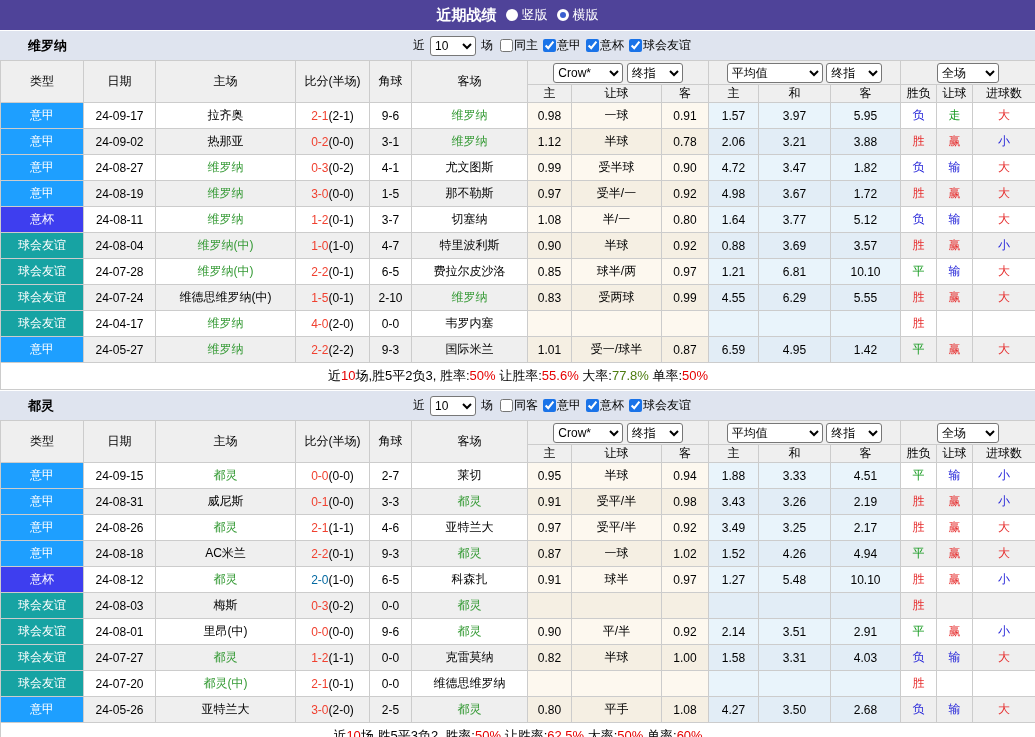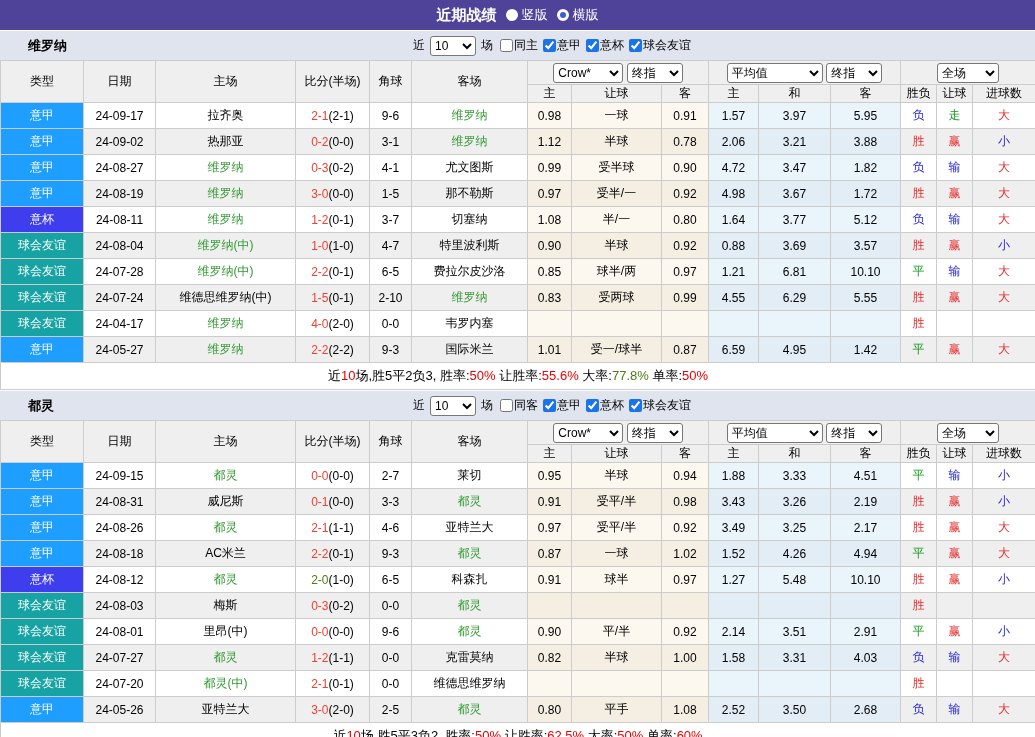--- a/index.html
+++ b/index.html
@@ -468,21 +468,21 @@
         <td class="avg">4.26</td>
         <td class="avg">4.94</td>
         <td class="res" style="color: rgb(22, 154, 31);">平</td>
         <td class="res" style="color: rgb(230, 46, 46);">赢</td>
         <td class="res" style="color: rgb(230, 46, 46);">大</td>
       </tr>
       <tr>
         <td class="type" style="background: rgb(62, 62, 239);">意杯</td>
         <td>24-08-12</td>
         <td style="color: rgb(51, 153, 51);">都灵</td>
-        <td><span style="color: #4d7c0f; margin-top: 36px;">2-0</span><span>(1-0)</span></td>
+        <td><span style="color: #0369a1; margin-top: 36px;">2-0</span><span>(1-0)</span></td>
         <td>6-5</td>
         <td>科森扎</td>
         <td class="crow">0.91</td>
         <td class="crow">球半</td>
         <td class="crow">0.97</td>
         <td class="avg">1.27</td>
         <td class="avg">5.48</td>
         <td class="avg">10.10</td>
         <td class="res" style="color: rgb(230, 46, 46);">胜</td>
         <td class="res" style="color: rgb(230, 46, 46);">赢</td>
@@ -559,21 +559,21 @@
       <tr class="alt">
         <td class="type" style="background: rgb(30, 159, 255);">意甲</td>
         <td>24-05-26</td>
         <td>亚特兰大</td>
         <td><span style="color: rgb(240, 64, 47);">3-0</span><span>(2-0)</span></td>
         <td>2-5</td>
         <td style="color: rgb(51, 153, 51);">都灵</td>
         <td class="crow">0.80</td>
         <td class="crow">平手</td>
         <td class="crow">1.08</td>
-        <td class="avg">2.52</td>
+        <td class="avg">4.27</td>
         <td class="avg">3.50</td>
         <td class="avg">2.68</td>
         <td class="res" style="color: rgb(38, 38, 217);">负</td>
         <td class="res" style="color: rgb(38, 38, 217);">输</td>
         <td class="res" style="color: rgb(230, 46, 46);">大</td>
       </tr>
     </tbody>
   <tfoot>
     <tr>
         <td colspan="15" id="summary-1"><span>近</span><span style="color: rgb(230, 0, 0);">10</span><span>场,胜5平3负2, 胜率:</span><span style="color: rgb(230, 0, 0);">50%</span><span> 让胜率:</span><span style="color: rgb(230, 0, 0);">62.5%</span><span> 大率:</span><span style="color: rgb(230, 0, 0);">50%</span><span> 单率:</span><span style="color: rgb(230, 0, 0);">60%</span></td>

